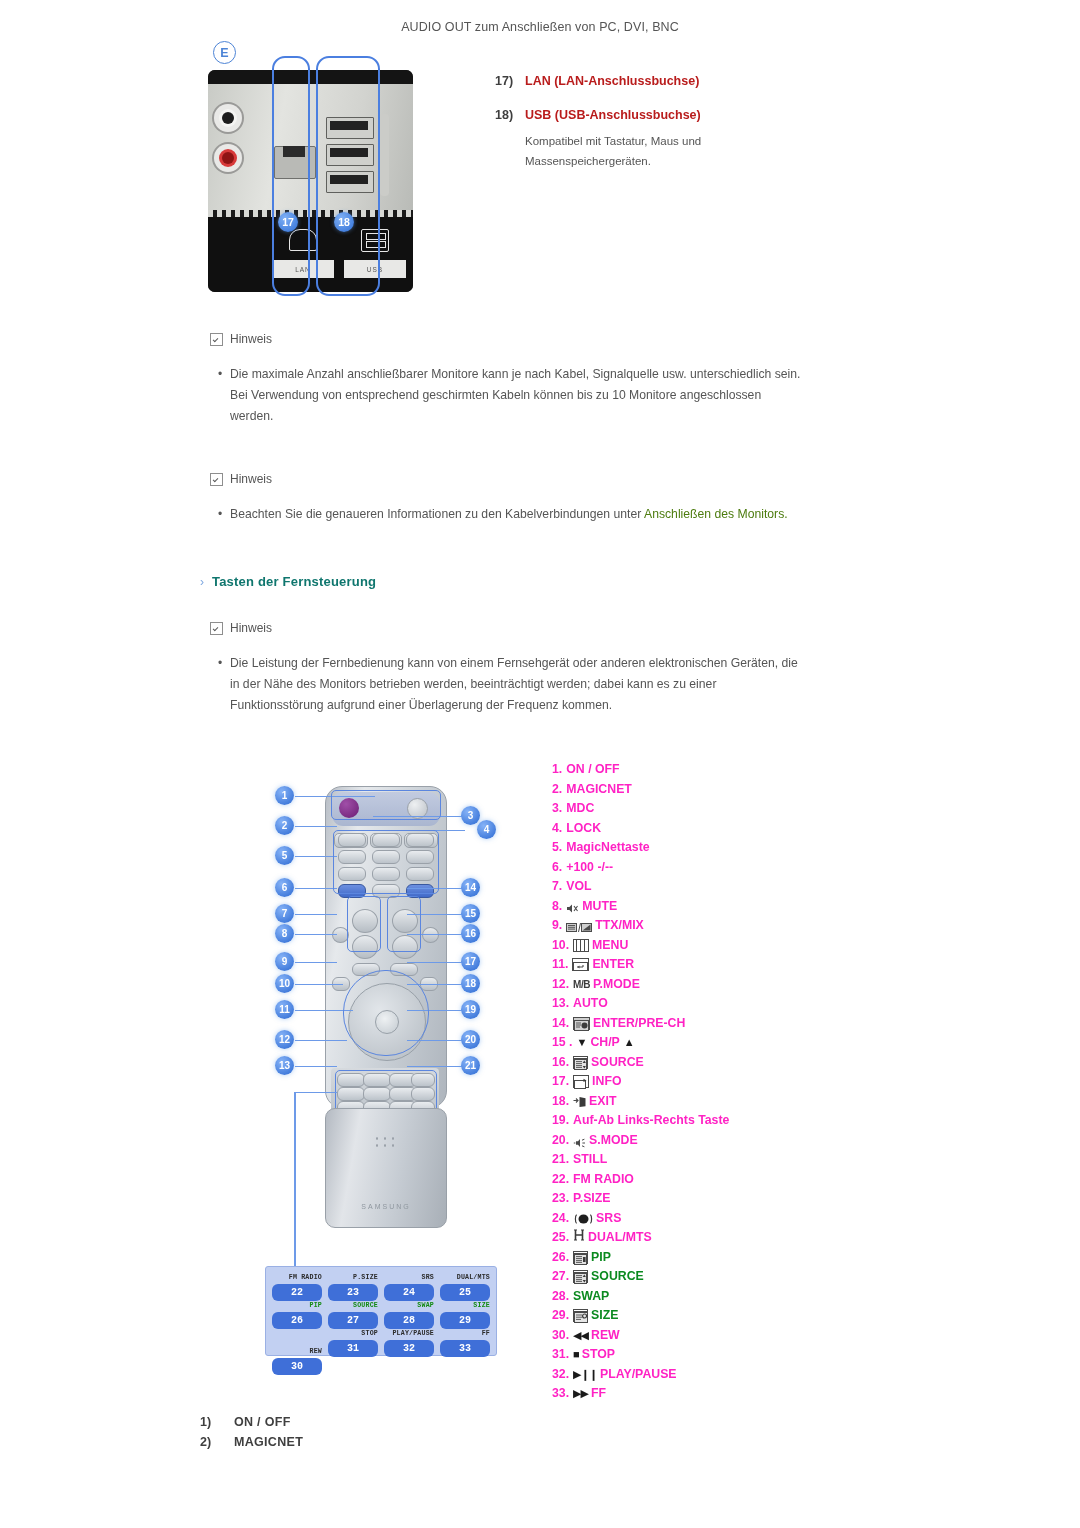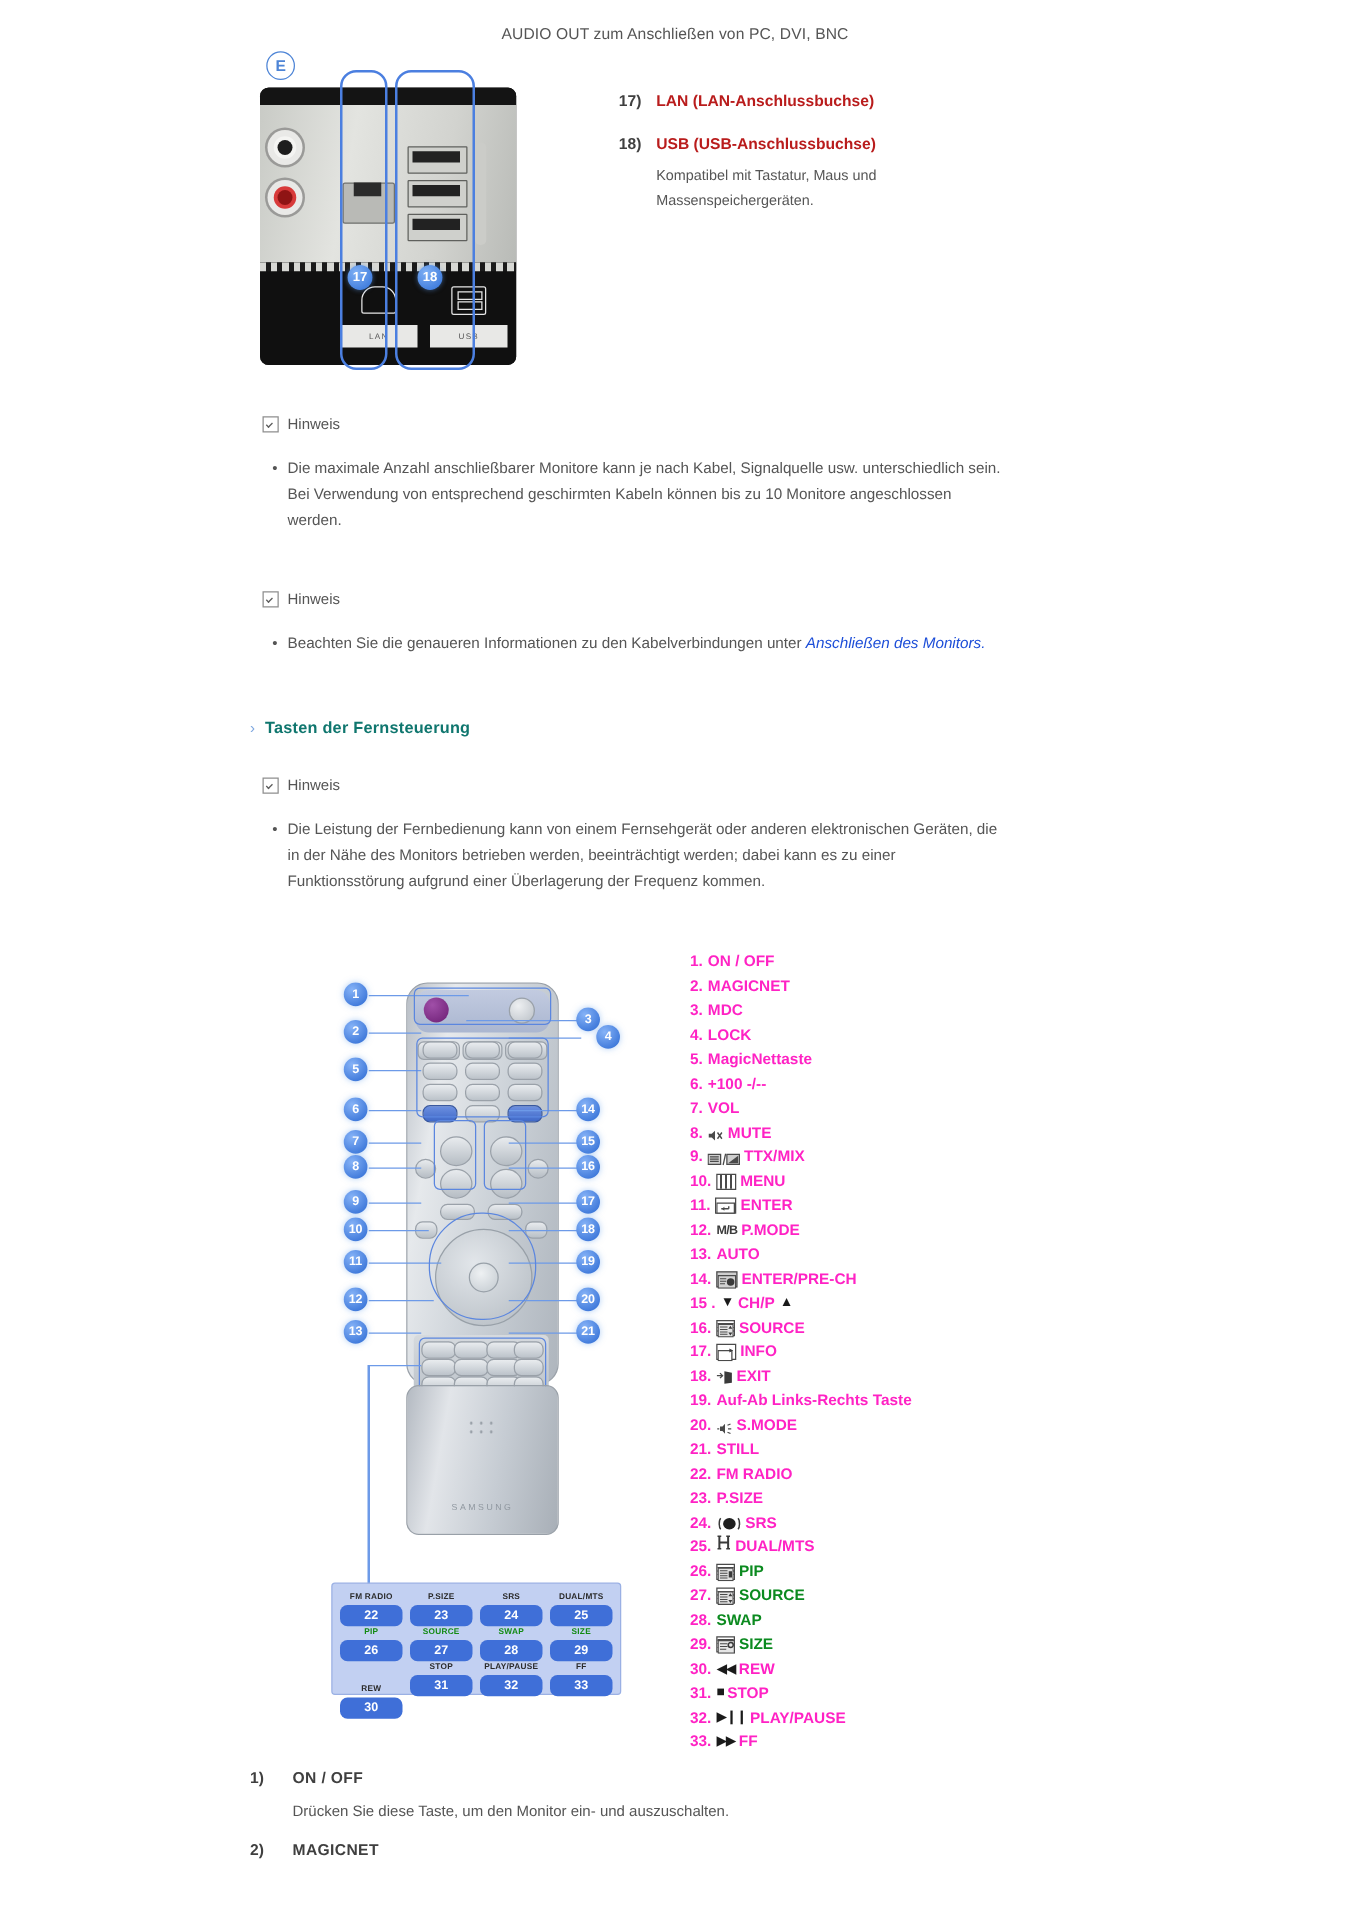--- a/index.html
+++ b/index.html
@@ -71,21 +71,21 @@
   .ci-sub{margin-left:30px;font-size:11.5px;color:#555;line-height:20px;margin-top:9px;}
 
   
   .note-head{display:flex;align-items:center;gap:7px;font-size:12px;color:#555;}
   .chk{width:11px;height:11px;border:1px solid #8e8e8e;position:relative;flex:none;background:#fff;}
   .chk:after{content:"";position:absolute;left:2px;top:4px;width:4px;height:2px;border-left:1.4px solid #5a5a5a;
     border-bottom:1.4px solid #5a5a5a;transform:rotate(-45deg);}
   .bullet-row{display:flex;margin-top:16px;}
   .bdot{width:20px;flex:none;font-size:12px;color:#555;text-align:center;line-height:20px;}
   .btext{font-size:12.2px;color:#555;line-height:21px;width:575px;}
-  .link-magenta{color:#1d4ed8;font-style:italic;}
+  .link-magenta{color:#4d7c0f;}
 
   #note1{left:210px;top:332px;}
   #note1-bullets{left:210px;top:348px;}
   #note2{left:210px;top:472px;}
   #note2-bullets{left:210px;top:488px;}
 
   
   #section-heading{left:200px;top:574px;display:flex;align-items:center;gap:8px;}
   #section-heading .arrow{color:#7fa8e0;font-size:12px;line-height:1;}
   #section-heading .txt{color:#0f766e;font-size:13px;font-weight:bold;letter-spacing:.2px;}
@@ -127,21 +127,21 @@
     background:linear-gradient(180deg,#d6dade,#bcc3ca);}
   .rc-hl{position:absolute;border:1.4px solid #5b86df;border-radius:5px;}
   .cal{position:absolute;width:19px;height:19px;border-radius:50%;
     background:radial-gradient(circle at 35% 30%,#86b3f7,#2a68d2);color:#fff;font-size:10px;font-weight:bold;
     display:flex;align-items:center;justify-content:center;box-shadow:0 0 5px rgba(100,160,235,.5);}
   .lead{position:absolute;height:1.4px;background:#6d9ae8;}
 
   
   #remote-legend{position:absolute;left:10px;top:488px;width:230px;height:88px;background:#c2d0f2;
     border:1px solid #9ab0e4;border-radius:3px;}
-  .lg-cell{position:absolute;width:50px;text-align:center;}
+  .lg-cell{position:absolute;width:50px;text-align:right;font-family:Liberation Mono, monospace;}
   .lg-cap{font-size:6.6px;color:#2b2b2b;letter-spacing:.2px;height:10px;line-height:10px;font-weight:bold;}
   .lg-cap.green{color:#128a12;}
   .lg-btn{margin-top:1px;height:17px;border-radius:6px;background:#3f6fd8;color:#fff;font-size:10px;
     font-weight:bold;display:flex;align-items:center;justify-content:center;}
 
   
   #remote-list{left:552px;top:760px;width:330px;}
   .rl{display:flex;align-items:center;font-size:12.3px;font-weight:bold;color:#ff22c4;
     line-height:19.5px;white-space:nowrap;}
   .rl .n{margin-right:4px;}
@@ -694,18 +694,17 @@
       </span>
       <span class="lbl">FF</span>
     </div>
   </div>
 
 <div class="abs" id="bottom-items">
   <div class="bi-row">
     <div class="bi-num">1)</div>
     <div class="bi-label">ON / OFF</div>
   </div>
-  <div class="bi-desc">Drücken Sie diese Taste, um den Monitor ein- und auszuschalten.</div>
   <div class="bi-row">
     <div class="bi-num">2)</div>
     <div class="bi-label">MAGICNET</div>
   </div>
 </div>
 
 </body></html>

